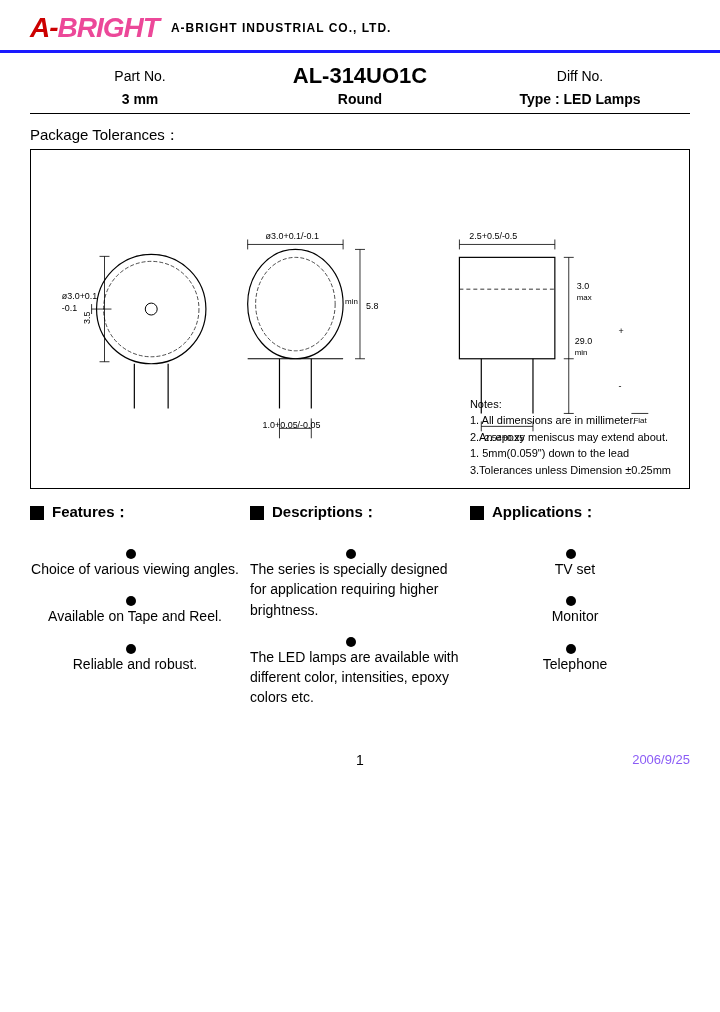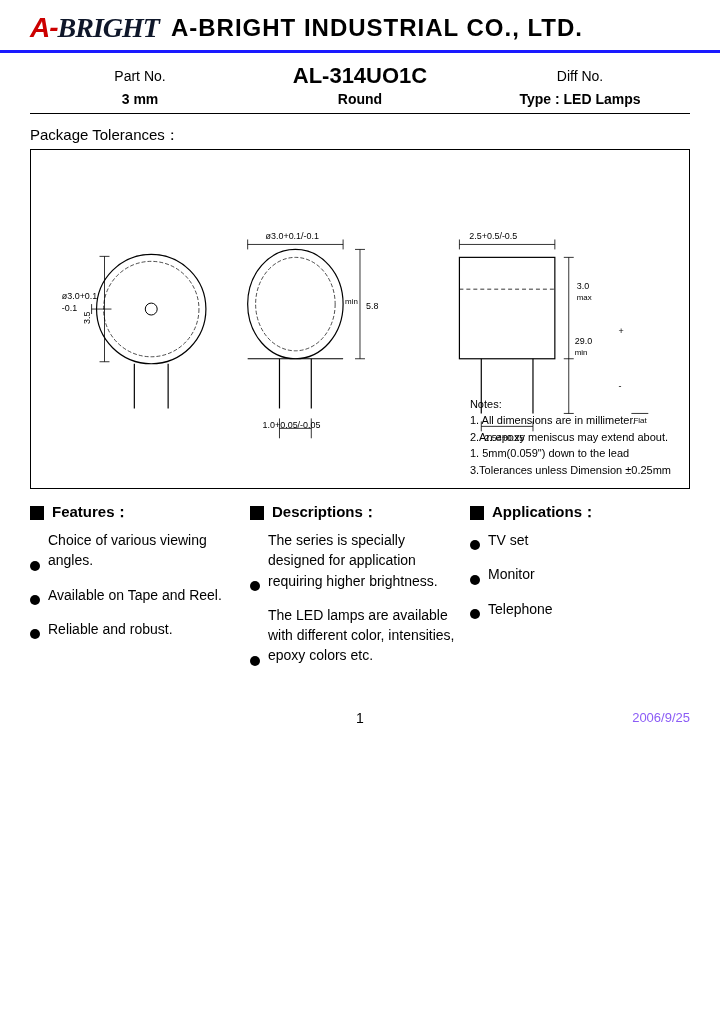--- a/index.html
+++ b/index.html
@@ -25,25 +25,25 @@
     .logo-text {
       font-size: 28px;
       font-weight: 900;
       font-style: italic;
       margin-right: 12px;
       font-family: Arial Black, Arial, sans-serif;
       letter-spacing: -1px;
     }
 
     .logo-a { color: #cc0000; }
-    .logo-bright { color: #0f172a; font-family: Liberation Serif, serif; }
+    .logo-bright { color: #ec4899; }
     .logo-dash { color: #cc0000; }
 
     .company-name {
-      font-size: 24px;
+      font-size: 12px;
       font-weight: bold;
       color: #000;
       letter-spacing: 1px;
     }
 
     
     .part-info {
       padding: 10px 30px 0 30px;
     }
 
@@ -111,43 +111,44 @@
     }
 
     .info-col {
       flex: 1;
       padding-right: 10px;
     }
 
     .col-header {
       display: flex;
       align-items: center;
-      margin-bottom: 8px;
+      margin-bottom: 24px;
     }
 
     .col-header-icon {
       display: inline-block;
       width: 14px;
       height: 14px;
       background: #000;
       margin-right: 8px;
       flex-shrink: 0;
     }
 
     .col-header-text {
       font-size: 15px;
       font-weight: bold;
     }
 
     .bullet-item {
       display: flex;
-      align-items: flex-end;
+      align-items: center;
       margin-bottom: 14px;
       font-size: 14px;
       line-height: 1.45;
+      flex-direction: column;
     }
 
     .bullet-dot {
       display: inline-block;
       width: 10px;
       height: 10px;
       background: #000;
       border-radius: 50%;
       margin-right: 8px;
       margin-top: 3px;

